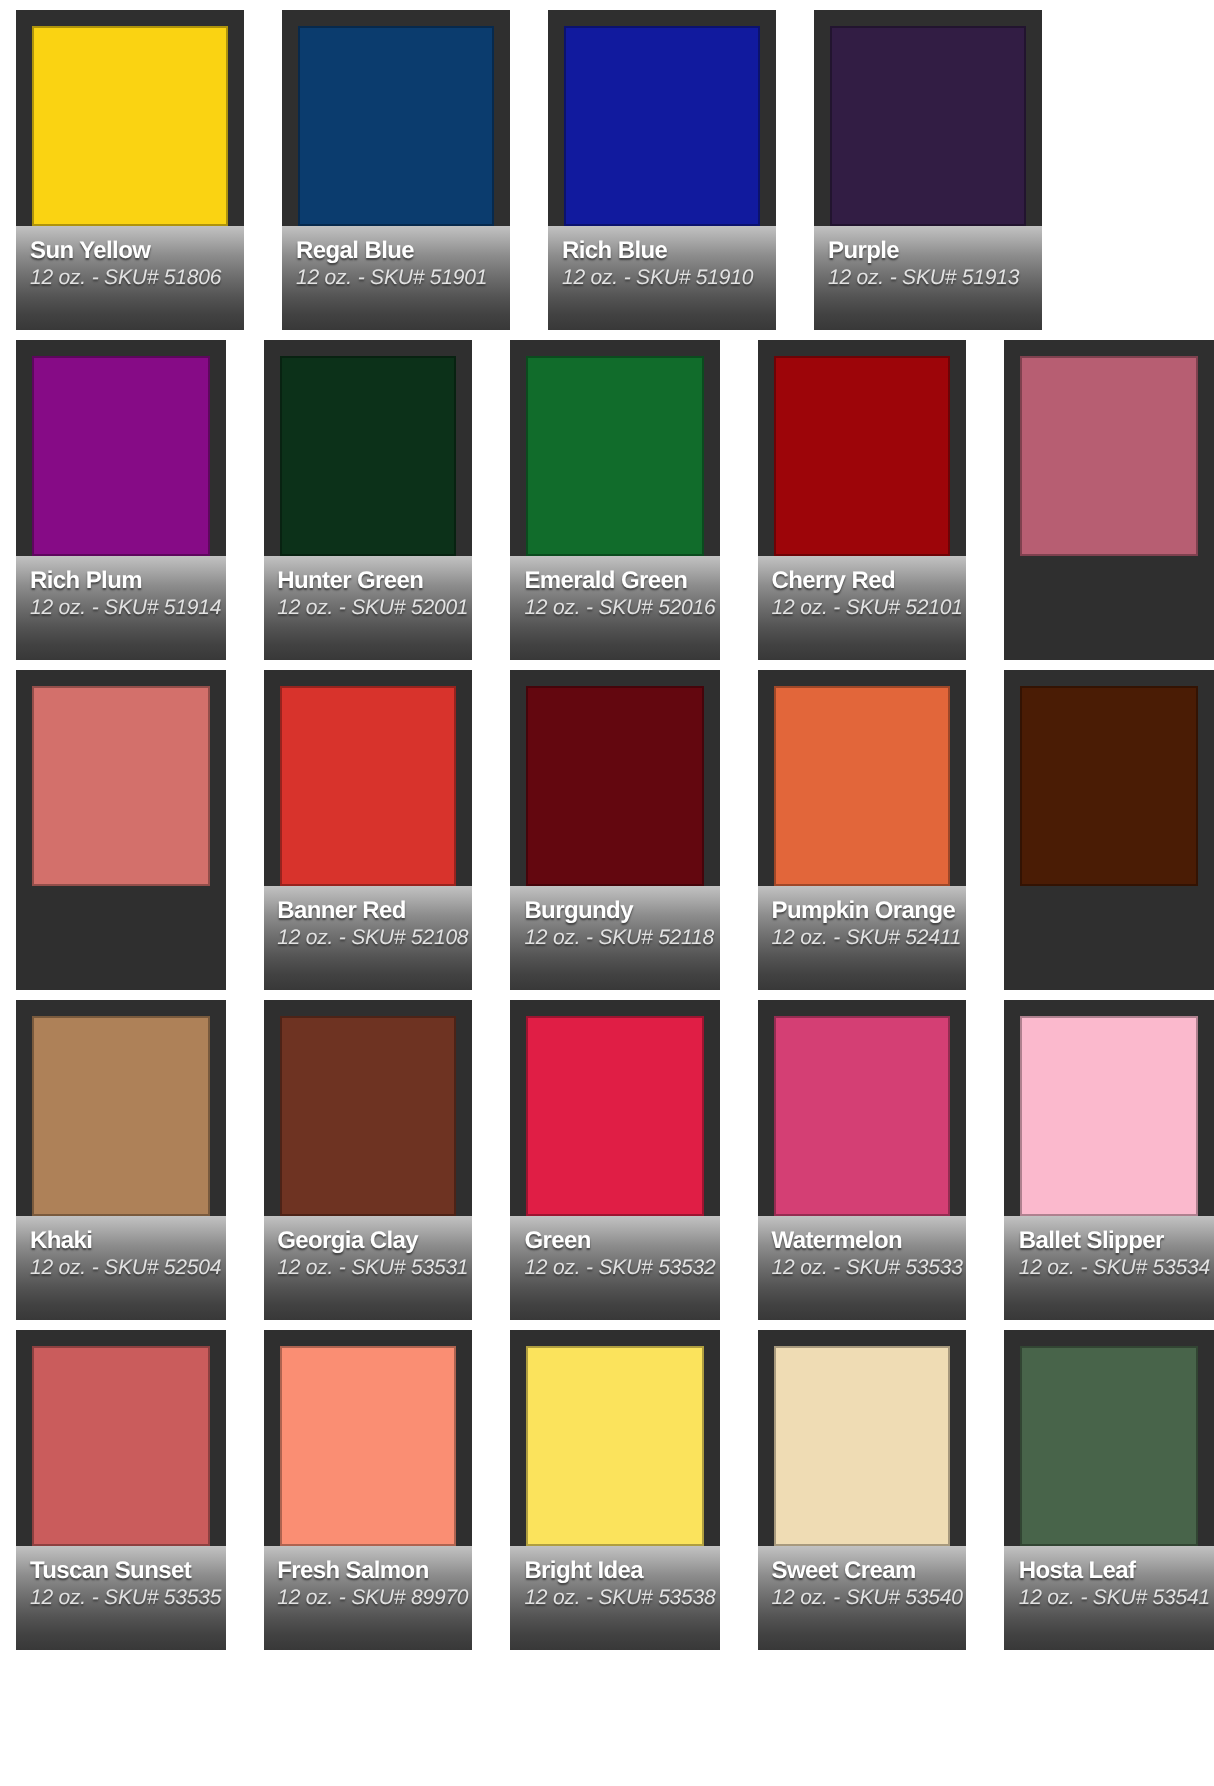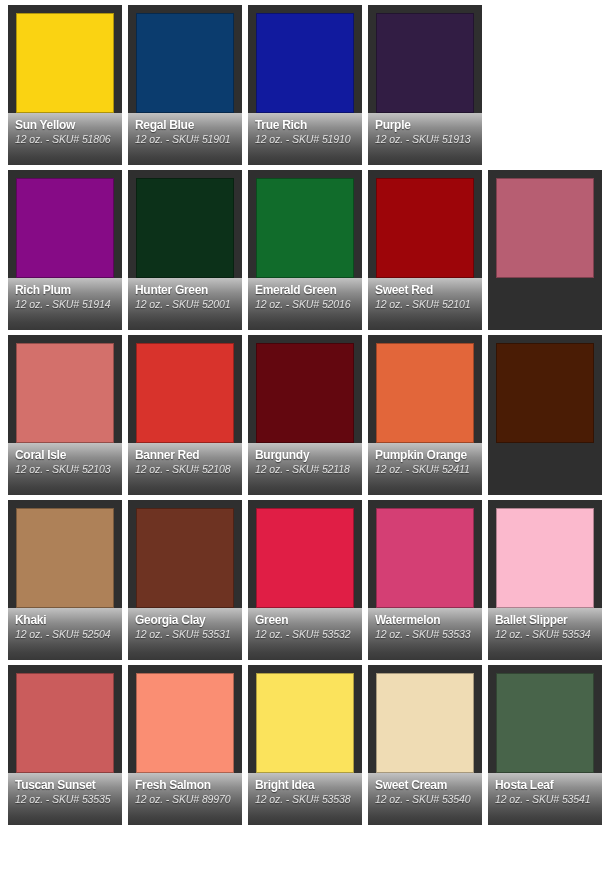--- a/index.html
+++ b/index.html
@@ -36,20 +36,21 @@
     width: 114px;
     height: 160px;
     margin-right: 6px;
     background: #2f2f2f;
     box-sizing: border-box;
     padding: 8px 8px 0 8px;
     display: flex;
     flex-direction: column;
     overflow: hidden;
     position: relative;
+    margin-left: 13px;
   }
   .swatch-card:first-child {
     margin-left: 8px;
   }
   .swatch-card:last-child {
     margin-right: 0;
   }
 
   .swatch-color {
     width: 100%;
@@ -115,21 +116,21 @@
       <div class="swatch-card">
         <div class="swatch-color" style="background-color: rgb(11, 60, 110);"></div>
         <div class="swatch-label">
           <span class="swatch-name">Regal Blue</span>
           <span class="swatch-sku">12 oz. - SKU# 51901</span>
         </div>
       </div>
       <div class="swatch-card">
         <div class="swatch-color" style="background-color: rgb(17, 26, 158);"></div>
         <div class="swatch-label">
-          <span class="swatch-name">True Rich</span>
+          <span class="swatch-name">Rich Blue</span>
           <span class="swatch-sku">12 oz. - SKU# 51910</span>
         </div>
       </div>
       <div class="swatch-card">
         <div class="swatch-color" style="background-color: rgb(50, 29, 68);"></div>
         <div class="swatch-label">
           <span class="swatch-name">Purple</span>
           <span class="swatch-sku">12 oz. - SKU# 51913</span>
         </div>
       </div>
@@ -152,35 +153,31 @@
       <div class="swatch-card">
         <div class="swatch-color" style="background-color: rgb(17, 108, 43);"></div>
         <div class="swatch-label">
           <span class="swatch-name">Emerald Green</span>
           <span class="swatch-sku">12 oz. - SKU# 52016</span>
         </div>
       </div>
       <div class="swatch-card">
         <div class="swatch-color" style="background-color: rgb(157, 5, 9);"></div>
         <div class="swatch-label">
-          <span class="swatch-name">Sweet Red</span>
+          <span class="swatch-name">Cherry Red</span>
           <span class="swatch-sku">12 oz. - SKU# 52101</span>
         </div>
       </div>
       <div class="swatch-card">
         <div class="swatch-color" style="background-color: rgb(183, 94, 114);"></div>
       </div>
     </div>
     <div class="swatch-row">
       <div class="swatch-card">
         <div class="swatch-color" style="background-color: rgb(211, 112, 107);"></div>
-        <div class="swatch-label">
-          <span class="swatch-name">Coral Isle</span>
-          <span class="swatch-sku">12 oz. - SKU# 52103</span>
-        </div>
       </div>
       <div class="swatch-card">
         <div class="swatch-color" style="background-color: rgb(216, 51, 44);"></div>
         <div class="swatch-label">
           <span class="swatch-name">Banner Red</span>
           <span class="swatch-sku">12 oz. - SKU# 52108</span>
         </div>
       </div>
       <div class="swatch-card">
         <div class="swatch-color" style="background-color: rgb(99, 7, 15);"></div>

